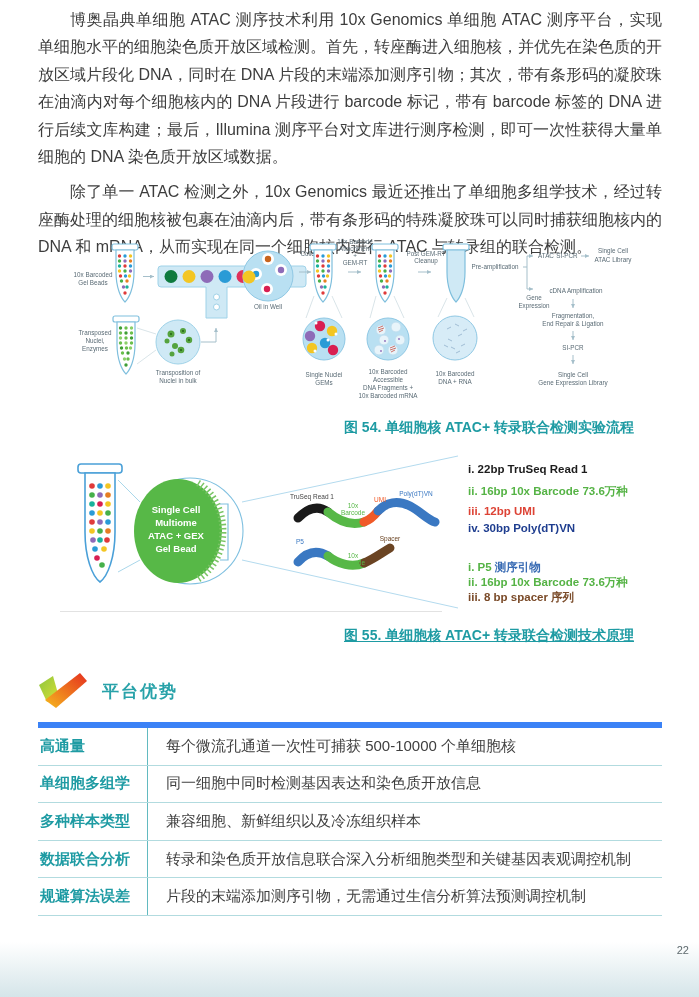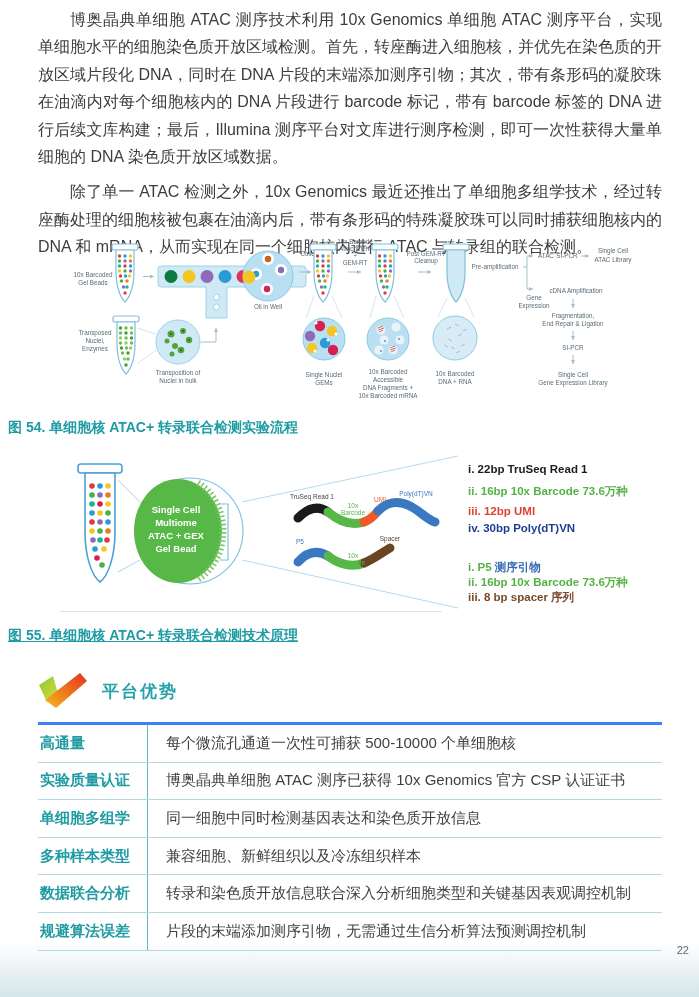--- a/index.html
+++ b/index.html
@@ -9,30 +9,30 @@
   }
   .bottom-fade{position:absolute;left:0;bottom:0;width:699px;height:55px;
     background:linear-gradient(to bottom, rgba(214,231,234,0), #d5e5e9);z-index:0;}
   .paras{position:absolute;top:6px;left:38px;width:624px;z-index:1;}
   .paras p{margin:0;font-size:16px;line-height:27.4px;color:#3d3d3d;
     text-align:justify;text-indent:2em;}
   .paras p + p{margin-top:8px;}
   .fig54{position:absolute;top:236px;left:55px;width:640px;height:172px;z-index:1;}
   .fig55{position:absolute;top:450px;left:60px;width:639px;height:166px;z-index:1;}
   .fig55 .divider{position:absolute;left:0;top:161px;width:382px;border-top:1px solid #e2e2e2;}
-  .caption{position:absolute;left:8px;width:620px;text-align:left;
+  .caption{position:absolute;left:14px;width:620px;text-align:right;
     font-size:14px;font-weight:bold;color:#1e9ba3;z-index:1;}
   .cap54{top:419px;} .cap55{top:627px;text-decoration:underline;}
   .notes{position:absolute;left:408px;top:0;width:231px;font-weight:bold;z-index:2;}
   .note{position:absolute;left:0;white-space:nowrap;font-size:11.5px;font-weight:bold;}
   .n-black{color:#1c1c1c;} .n-green{color:#55b345;} .n-red{color:#dd4335;}
   .n-navy{color:#1e3d8f;} .n-blue{color:#3a6cb4;} .n-brown{color:#7a4a28;}
   .sec-header{position:absolute;top:672px;left:36px;display:flex;align-items:center;z-index:1;}
   .sec-title{margin-left:14px;font-size:17px;font-weight:bold;color:#28a2a9;letter-spacing:2px;}
-  .adv-table{position:absolute;top:722px;left:38px;width:624px;border-top:3px solid #3b82f6;z-index:1;}
+  .adv-table{position:absolute;top:722px;left:38px;width:624px;border-top:6px solid #3b82f6;z-index:1;}
   .t-row{display:flex;height:36.6px;border-bottom:1px solid #b2dbdf;align-items:stretch;}
   .t-label{flex:0 0 110px;display:flex;align-items:center;border-right:1px solid #62bac0;
     color:#1e9ba3;font-weight:bold;font-size:15px;padding-left:2px;box-sizing:border-box;}
   .t-desc{flex:1;display:flex;align-items:center;padding-left:18px;color:#3f3f3f;font-size:15px;}
   .page-num{position:absolute;top:944px;right:10px;font-size:11px;color:#5e6a6e;z-index:2;}
   .ft{font-size:6.3px;fill:#5a6b75;text-anchor:middle;}
   .f55t{font-size:6.5px;text-anchor:middle;}
   .beadtxt{font-size:9.5px;fill:#ffffff;font-weight:bold;text-anchor:middle;}
 </style>
 </head>
@@ -382,24 +382,20 @@
   </svg>
   <span class="sec-title">平台优势</span>
 </div>
 
 <div class="adv-table">
   <div class="t-row">
     <div class="t-label">高通量</div>
     <div class="t-desc">每个微流孔通道一次性可捕获 500-10000 个单细胞核</div>
   </div>
   <div class="t-row">
-    <div class="t-label">实验质量认证</div>
-    <div class="t-desc">博奥晶典单细胞 ATAC 测序已获得 10x Genomics 官方 CSP 认证证书</div>
-  </div>
-  <div class="t-row">
     <div class="t-label">单细胞多组学</div>
     <div class="t-desc">同一细胞中同时检测基因表达和染色质开放信息</div>
   </div>
   <div class="t-row">
     <div class="t-label">多种样本类型</div>
     <div class="t-desc">兼容细胞、新鲜组织以及冷冻组织样本</div>
   </div>
   <div class="t-row">
     <div class="t-label">数据联合分析</div>
     <div class="t-desc">转录和染色质开放信息联合深入分析细胞类型和关键基因表观调控机制</div>

